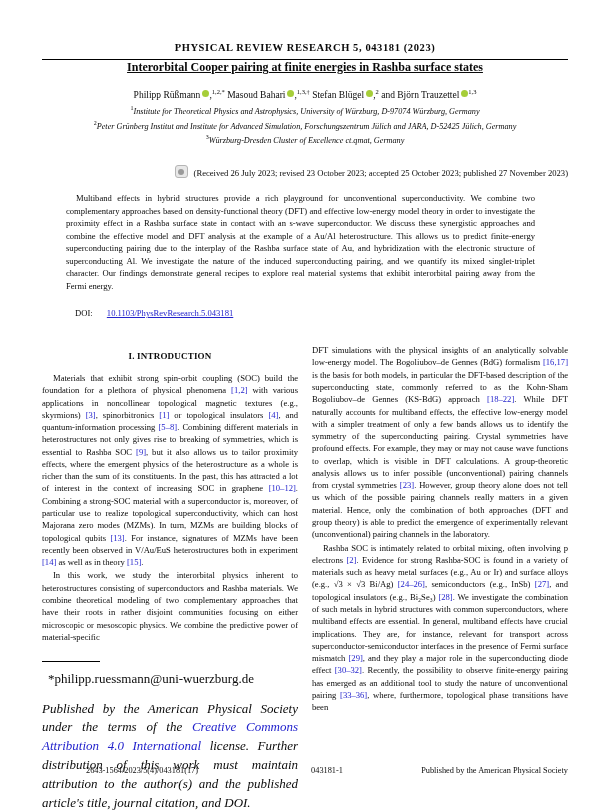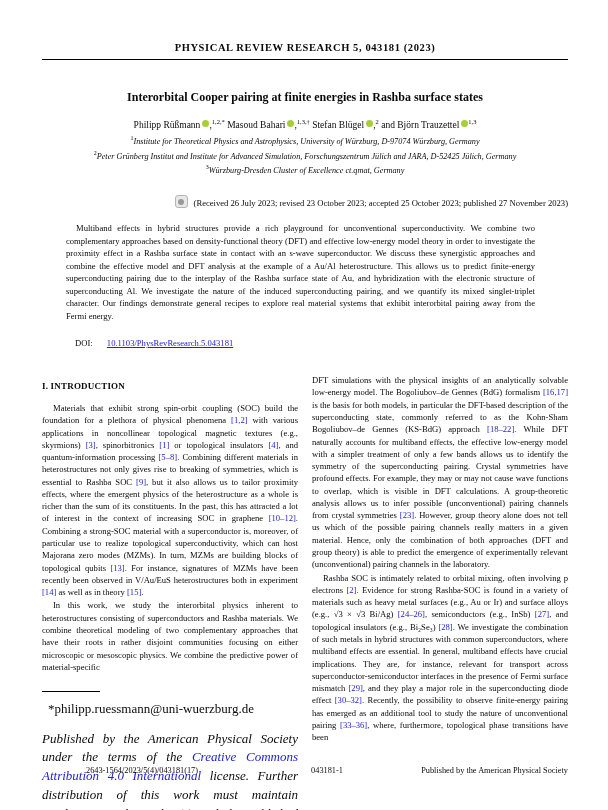--- a/index.html
+++ b/index.html
@@ -19,22 +19,22 @@
     font-weight:bold;
     font-size:10.5px;
     letter-spacing:.6px;
     padding-top:40px;
   }
   .header-rule{border:none;border-top:1.6px solid #000;margin:6px 0 0 0;}
   .paper-title{
     text-align:center;
     font-weight:bold;
     font-size:12px;
-    margin-top:30px;
     line-height:1.25;
+    text-decoration:underline;
   }
   .authors{
     text-align:center;
     font-size:9.5px;
     margin-top:13px;
   }
   .authors sup{font-size:6.5px;}
   .orcid{
     display:inline-block;width:7px;height:7px;border-radius:50%;
     margin-left:2px;vertical-align:1px;
@@ -73,21 +73,21 @@
     margin:16px 33px 0 33px;
   }
   .link{color:var(--link);text-decoration:underline;cursor:pointer;margin-left:12px;}
   .columns{
     display:flex;
     gap:14px;
     margin-top:26px;
   }
   .col{width:256px;font-size:8.6px;line-height:1.43;text-align:justify;}
   .sec-head{
-    font-weight:bold;font-size:9px;
+    text-align:center;font-weight:bold;font-size:9px;
     margin:6px 0 9px 0;letter-spacing:.2px;
   }
   .para{margin:0 0 1px 0;}
   .para.indent{text-indent:11px;}
   .cite{color:var(--link);cursor:pointer;}
   .fnrule{border:none;border-top:1px solid #000;width:58px;margin:18px 0 7px 0;}
   .footnote{font-size:13px;line-height:1.5;text-indent:6px;}
   .license{
     font-style:italic;font-size:13px;line-height:1.45;
     margin-top:11px;text-align:justify;

